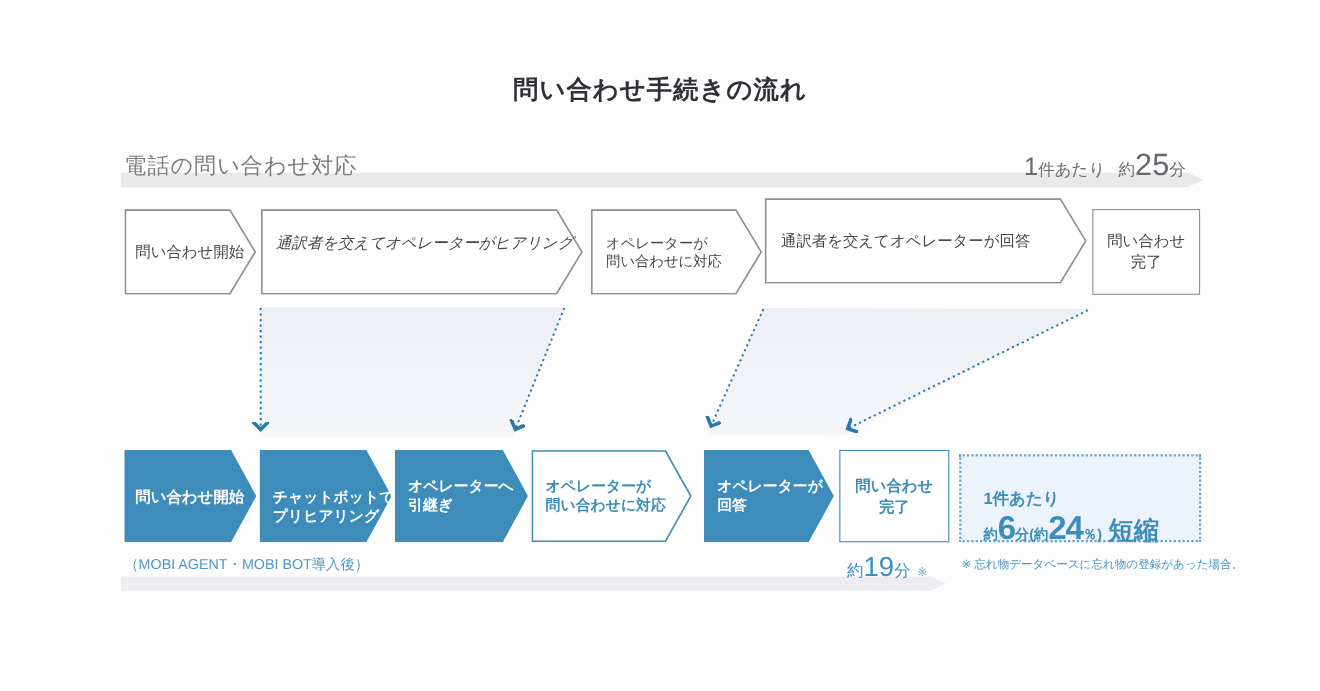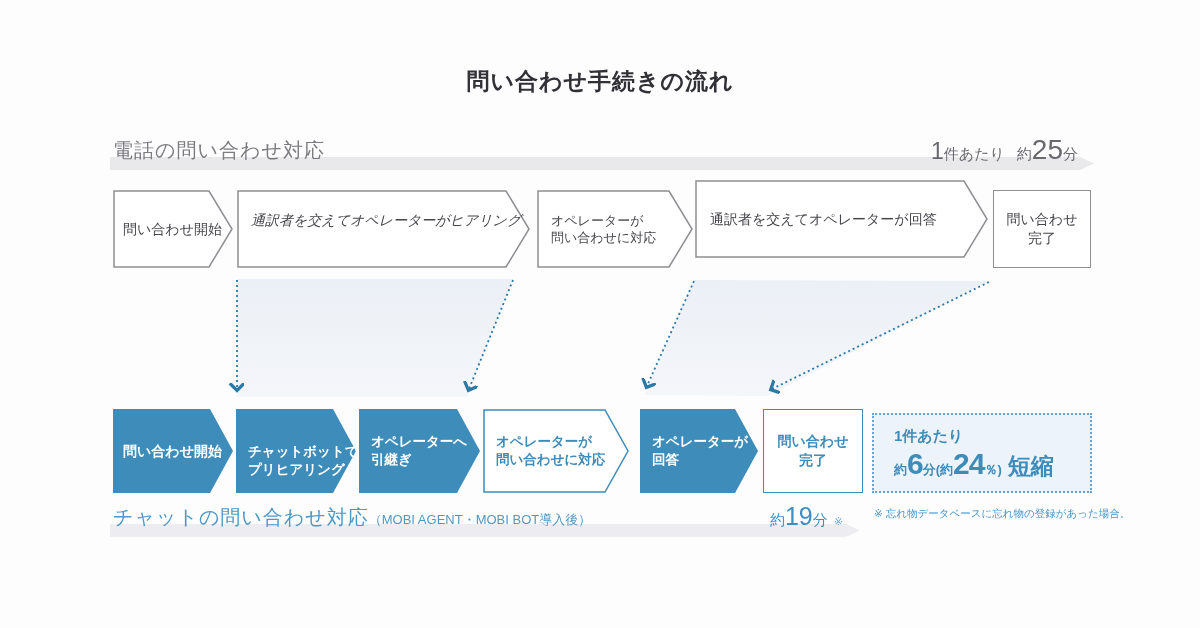--- a/index.html
+++ b/index.html
@@ -37,21 +37,21 @@
   .top-rect{border:1.5px solid #8e8e93;background:#fff;font-size:14px;color:#45454b;}
   .c-txt{font-size:13.5px;font-weight:700;color:#fff;}
   .c-txt-first{font-size:14px;}
   .c-txt-blue{color:#3d8cba;}
   .chat-rect{border:1.5px solid #3d8cba;background:#fff;font-size:14px;
     font-weight:700;color:#3d8cba;}
   
   .summary-box{
     left:872px;top:413px;width:220px;height:80px;box-sizing:border-box;
     border:2px dotted #6aa3cd;background:#ecf3fa;color:#3d8cba;
-    padding:12px 0 0 20px;
+    padding:29px 0 0 20px;
   }
   .summary-l1{font-size:15px;font-weight:700;}
   .summary-l2{display:flex;align-items:baseline;font-weight:700;margin-top:1px;}
   .s-sm{font-size:13px;}
   .s-big{font-size:30px;letter-spacing:-1px;}
   .s-suffix{font-size:23px;margin-left:6px;}
   
   .chat-label{left:113px;top:504px;display:flex;align-items:baseline;color:#4e98c6;}
   .chat-label-main{font-size:20px;letter-spacing:1px;}
   .chat-label-sub{font-size:13px;}
@@ -205,21 +205,20 @@
     <span class="s-big">6</span>
     <span class="s-sm">分</span>
     <span class="s-sm">(約</span>
     <span class="s-big">24</span>
     <span class="s-sm">％)</span>
     <span class="s-suffix">短縮</span>
   </div>
 </div>
 
 <div class="abs chat-label" style="z-index:1;">
-  <span class="chat-label-main">チャットの問い合わせ対応</span>
   <span class="chat-label-sub">（MOBI AGENT・MOBI BOT導入後）</span>
 </div>
 
 <div class="abs time-note time-note-chat" style="z-index:1;">
   <span class="tn-small">約</span>
   <span class="tn-chat-big">19</span>
   <span class="tn-small">分</span>
   <span class="tn-mark">※</span>
 </div>
 

